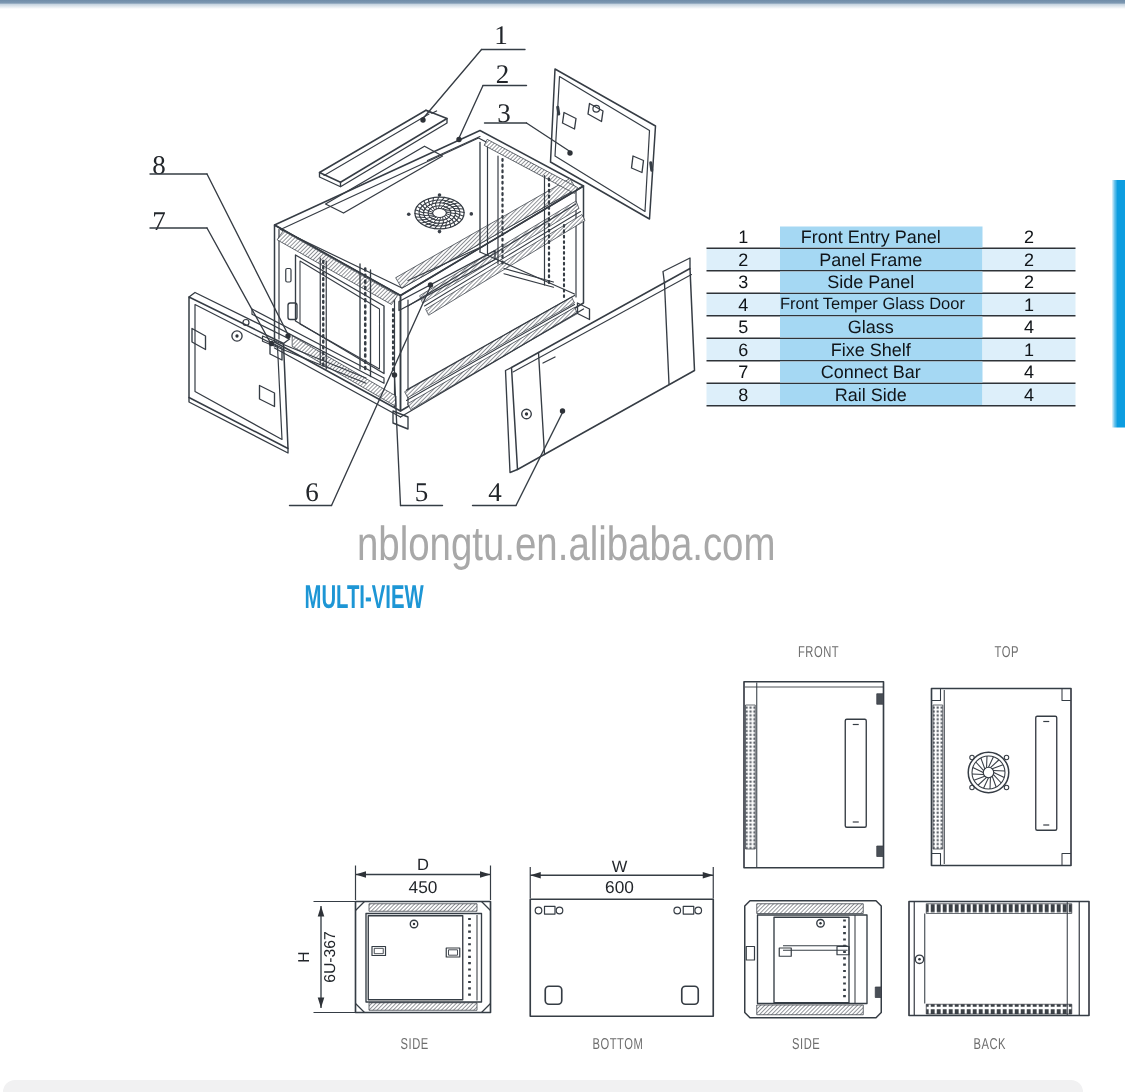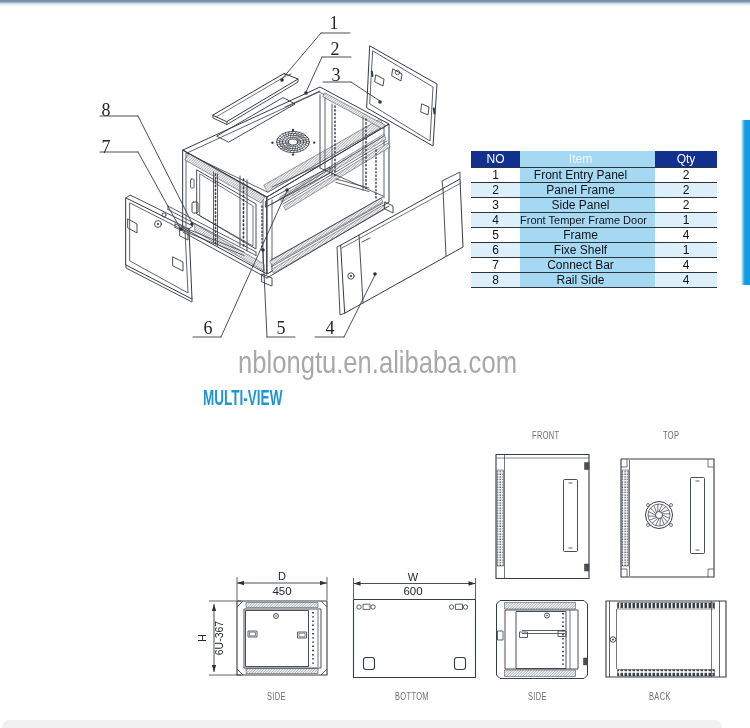--- a/index.html
+++ b/index.html
@@ -325,48 +325,43 @@
 <rect x="617.5" y="669.5" width="97" height="6.5" fill="url(#dash)" stroke-width="0.5"></rect>
 <line x1="609.5" y1="601" x2="609.5" y2="677" stroke-width="0.8"></line>
 <line x1="616.5" y1="609" x2="616.5" y2="669" stroke-width="0.7"></line>
 <line x1="711.5" y1="601" x2="711.5" y2="677" stroke-width="0.7"></line>
 <line x1="719.5" y1="601" x2="719.5" y2="677" stroke-width="0.8"></line>
 <circle cx="613" cy="639.5" r="2.8" fill="none" stroke-width="0.9"></circle>
 <circle cx="613" cy="639.5" r="0.9" fill="#2e3338" stroke="none"></circle>
 </g>
 </svg>
 <div id="tbl">
- <div class="row hd">
-      <div class="c1">NO</div>
-      <div class="c2">Item</div>
-      <div class="c3">Qty</div>
-    </div>
  <div class="row">
       <div class="c1">1</div>
       <div class="c2">Front Entry Panel</div>
       <div class="c3">2</div>
     </div>
  <div class="row alt">
       <div class="c1">2</div>
       <div class="c2">Panel Frame</div>
       <div class="c3">2</div>
     </div>
  <div class="row">
       <div class="c1">3</div>
       <div class="c2">Side Panel</div>
       <div class="c3">2</div>
     </div>
  <div class="row alt">
       <div class="c1">4</div>
-      <div class="c2" style="font-size:11px;">Front Temper Frame Door</div>
+      <div class="c2" style="font-size:11px;">Front Temper Glass Door</div>
       <div class="c3">1</div>
     </div>
  <div class="row">
       <div class="c1">5</div>
-      <div class="c2">Frame</div>
+      <div class="c2">Glass</div>
       <div class="c3">4</div>
     </div>
  <div class="row alt">
       <div class="c1">6</div>
       <div class="c2">Fixe Shelf</div>
       <div class="c3">1</div>
     </div>
  <div class="row">
       <div class="c1">7</div>
       <div class="c2">Connect Bar</div>

